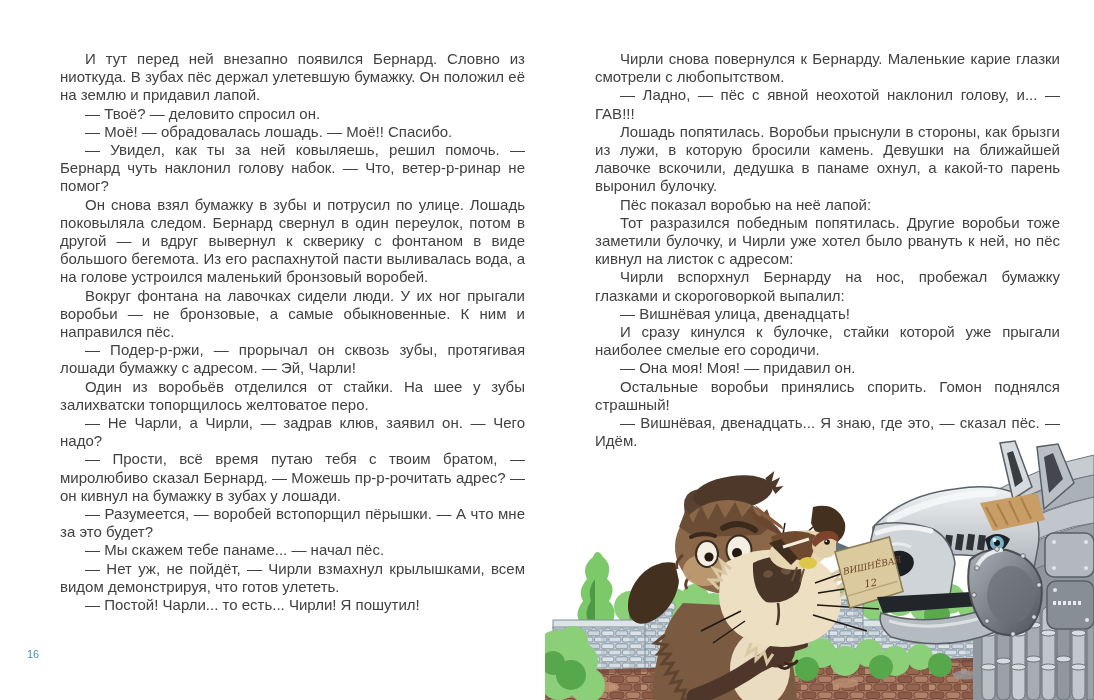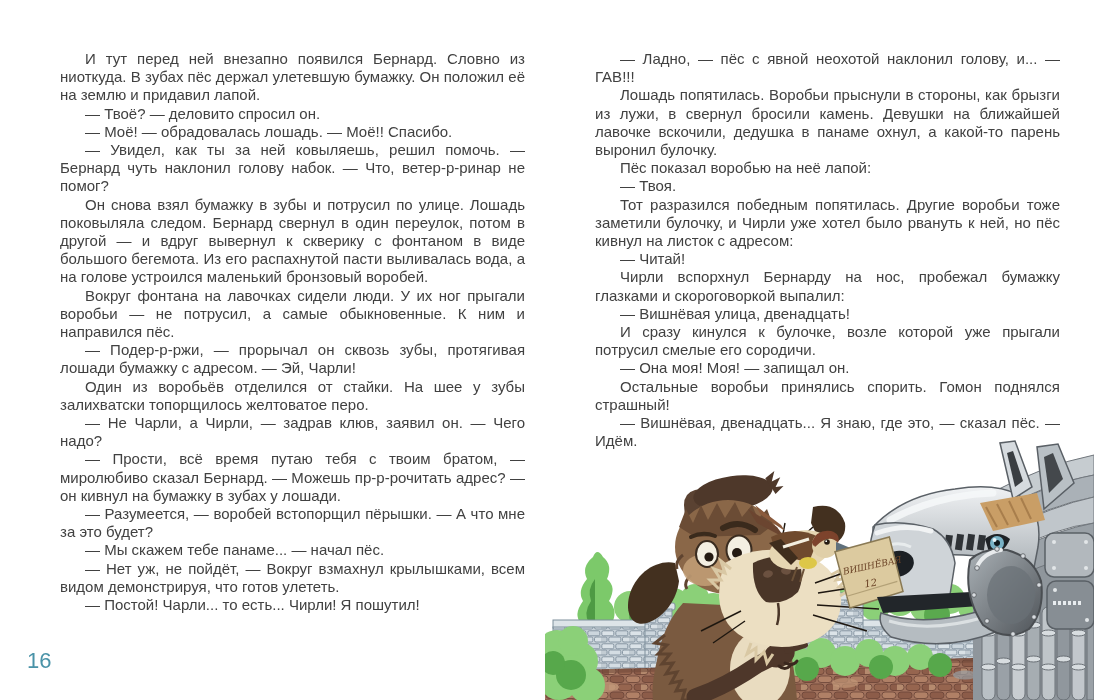--- a/index.html
+++ b/index.html
@@ -3,57 +3,56 @@
 <meta charset="utf-8">
 <style>
   html,body{margin:0;padding:0;background:#ffffff;}
   body{width:1094px;height:700px;overflow:hidden;font-family:"Liberation Sans",sans-serif;}
   .page{position:relative;width:1094px;height:700px;background:#ffffff;}
   .column{position:absolute;top:50px;width:465px;font-size:15px;line-height:18.2px;
           color:#414141;text-align:justify;hyphens:auto;-webkit-hyphens:auto;}
   .column-left{left:60px;}
   .column-right{left:595px;}
   .para{margin:0;text-indent:25px;}
-  .page-number{position:absolute;left:27px;top:648px;font-size:22px;color:#4a93a8;}
+  .page-number{position:absolute;left:27px;top:648px;font-size:11px;color:#4a93a8;}
   .illustration{position:absolute;left:545px;top:435px;width:549px;height:265px;}
   svg{display:block;}
 </style>
 </head>
 <body>
 
 <div class="page">
 
   <div class="column column-left" lang="ru">
       <p class="para">И тут перед ней внезапно появился Бернард. Словно из ниоткуда. В зубах пёс держал улетевшую бумажку. Он положил её на землю и придавил лапой.</p>
       <p class="para">— Твоё? — деловито спросил он.</p>
       <p class="para">— Моё! — обрадовалась лошадь. — Моё!! Спасибо.</p>
       <p class="para">— Увидел, как ты за ней ковыляешь, решил помочь. — Бернард чуть наклонил голову набок. — Что, ветер-р-ринар не помог?</p>
       <p class="para">Он снова взял бумажку в зубы и потрусил по улице. Лошадь поковыляла следом. Бернард свернул в один переулок, потом в другой — и вдруг вывернул к скверику с фонтаном в виде большого бегемота. Из его распахнутой пасти выливалась вода, а на голове устроился маленький бронзовый воробей.</p>
-      <p class="para">Вокруг фонтана на лавочках сидели люди. У их ног прыгали воробьи — не потрусил, а самые обыкновенные. К ним и направился пёс.</p>
+      <p class="para">Вокруг фонтана на лавочках сидели люди. У их ног прыгали воробьи — не бронзовые, а самые обыкновенные. К ним и направился пёс.</p>
       <p class="para">— Подер-р-ржи, — прорычал он сквозь зубы, протягивая лошади бумажку с адресом. — Эй, Чарли!</p>
       <p class="para">Один из воробьёв отделился от стайки. На шее у зубы залихватски топорщилось желтоватое перо.</p>
       <p class="para">— Не Чарли, а Чирли, — задрав клюв, заявил он. — Чего надо?</p>
       <p class="para">— Прости, всё время путаю тебя с твоим братом, — миролюбиво сказал Бернард. — Можешь пр-р-рочитать адрес? — он кивнул на бумажку в зубах у лошади.</p>
       <p class="para">— Разумеется, — воробей встопорщил пёрышки. — А что мне за это будет?</p>
       <p class="para">— Мы скажем тебе панаме... — начал пёс.</p>
-      <p class="para">— Нет уж, не пойдёт, — Вокруг взмахнул крылышками, всем видом демонстрируя, что готов улететь.</p>
+      <p class="para">— Нет уж, не пойдёт, — Чирли взмахнул крылышками, всем видом демонстрируя, что готов улететь.</p>
       <p class="para">— Постой! Чарли... то есть... Чирли! Я пошутил!</p>
     </div>
 
   <div class="column column-right" lang="ru">
+      <p class="para">Чирли снова повернулся к Бернарду. Маленькие карие глазки смотрели с любопытством.</p>
       <p class="para">— Ладно, — пёс с явной неохотой наклонил голову, и... — ГАВ!!!</p>
-      <p class="para">Лошадь попятилась. Воробьи прыснули в стороны, как брызги из лужи, в свернул бросили камень. Девушки на ближайшей лавочке вскочили, дедушка в панаме охнул, а какой-то парень выронил булочку.</p>
+      <p class="para">Лошадь попятилась. Воробьи прыснули в стороны, как брызги из лужи, в которую бросили камень. Девушки на ближайшей лавочке вскочили, дедушка в панаме охнул, а какой-то парень выронил булочку.</p>
       <p class="para">Пёс показал воробью на неё лапой:</p>
-      <p class="para">— Твоя.</p>
       <p class="para">Тот разразился победным попятилась. Другие воробьи тоже заметили булочку, и Чирли уже хотел было рвануть к ней, но пёс кивнул на листок с адресом:</p>
-      <p class="para">— Читай!</p>
       <p class="para">Чирли вспорхнул Бернарду на нос, пробежал бумажку глазками и скороговоркой выпалил:</p>
       <p class="para">— Вишнёвая улица, двенадцать!</p>
-      <p class="para">И сразу кинулся к булочке, возле которой уже прыгали потрусил смелые его сородичи.</p>
-      <p class="para">— Она моя! Моя! — запищал он.</p>
+      <p class="para">И сразу кинулся к булочке, стайки которой уже прыгали наиболее смелые его сородичи.</p>
+      <p class="para">— Она моя! Моя! — придавил он.</p>
       <p class="para">Остальные воробьи принялись спорить. Гомон поднялся страшный!</p>
       <p class="para">— Вишнёвая, двенадцать... Я знаю, где это, — сказал пёс. — Идём.</p>
     </div>
 
   <div class="page-number" style="color: rgb(74, 147, 168);">16</div>
 
   <div class="illustration">
     <svg width="549" height="265" viewBox="0 0 549 265" xmlns="http://www.w3.org/2000/svg">
       <defs>
         <linearGradient id="metalLight" x1="0" y1="0" x2="0" y2="1">

